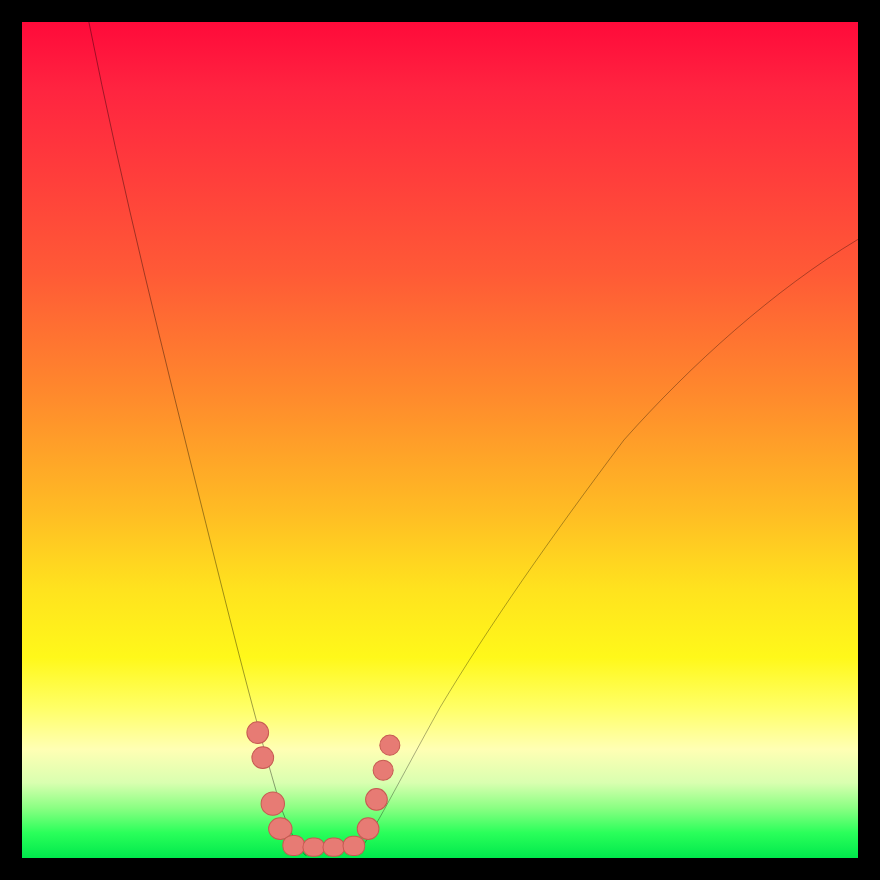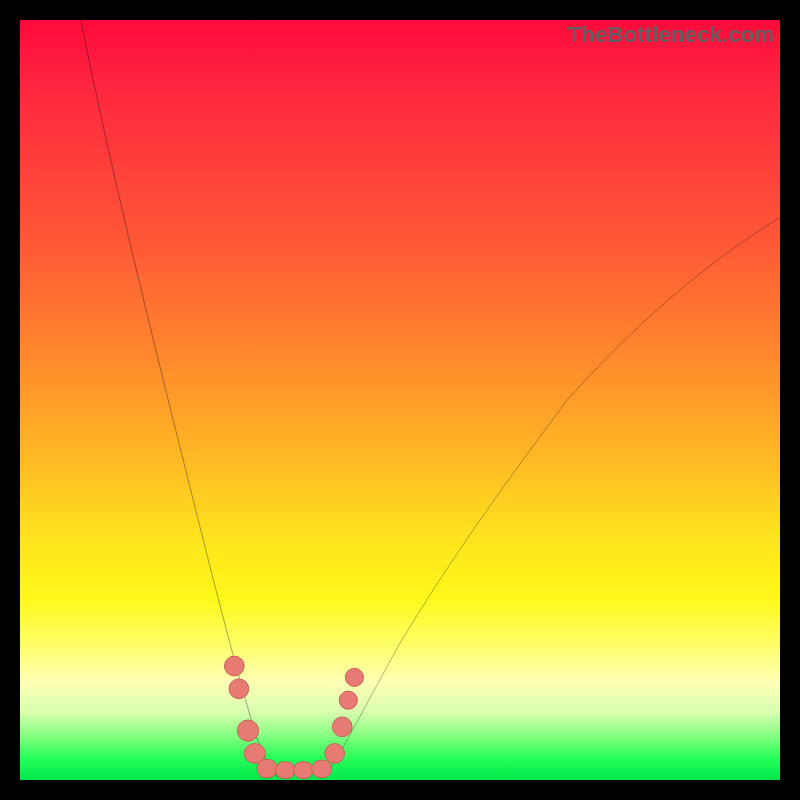--- a/index.html
+++ b/index.html
@@ -92,15 +92,14 @@
         <rect x="36.0" y="97.6" width="2.6" height="2.2" rx="1.1"></rect>
         <rect x="38.4" y="97.4" width="2.6" height="2.3" rx="1.1"></rect>
 
         <ellipse cx="41.4" cy="96.5" rx="1.3" ry="1.3"></ellipse>
         <ellipse cx="42.4" cy="93.0" rx="1.3" ry="1.3"></ellipse>
         <ellipse cx="43.2" cy="89.5" rx="1.2" ry="1.2"></ellipse>
         <ellipse cx="44.0" cy="86.5" rx="1.2" ry="1.2"></ellipse>
       </g>
     </svg>
 
-    <div class="watermark">TheBottleneck.com</div>
   </div>
 </div>
 
 </body></html>

